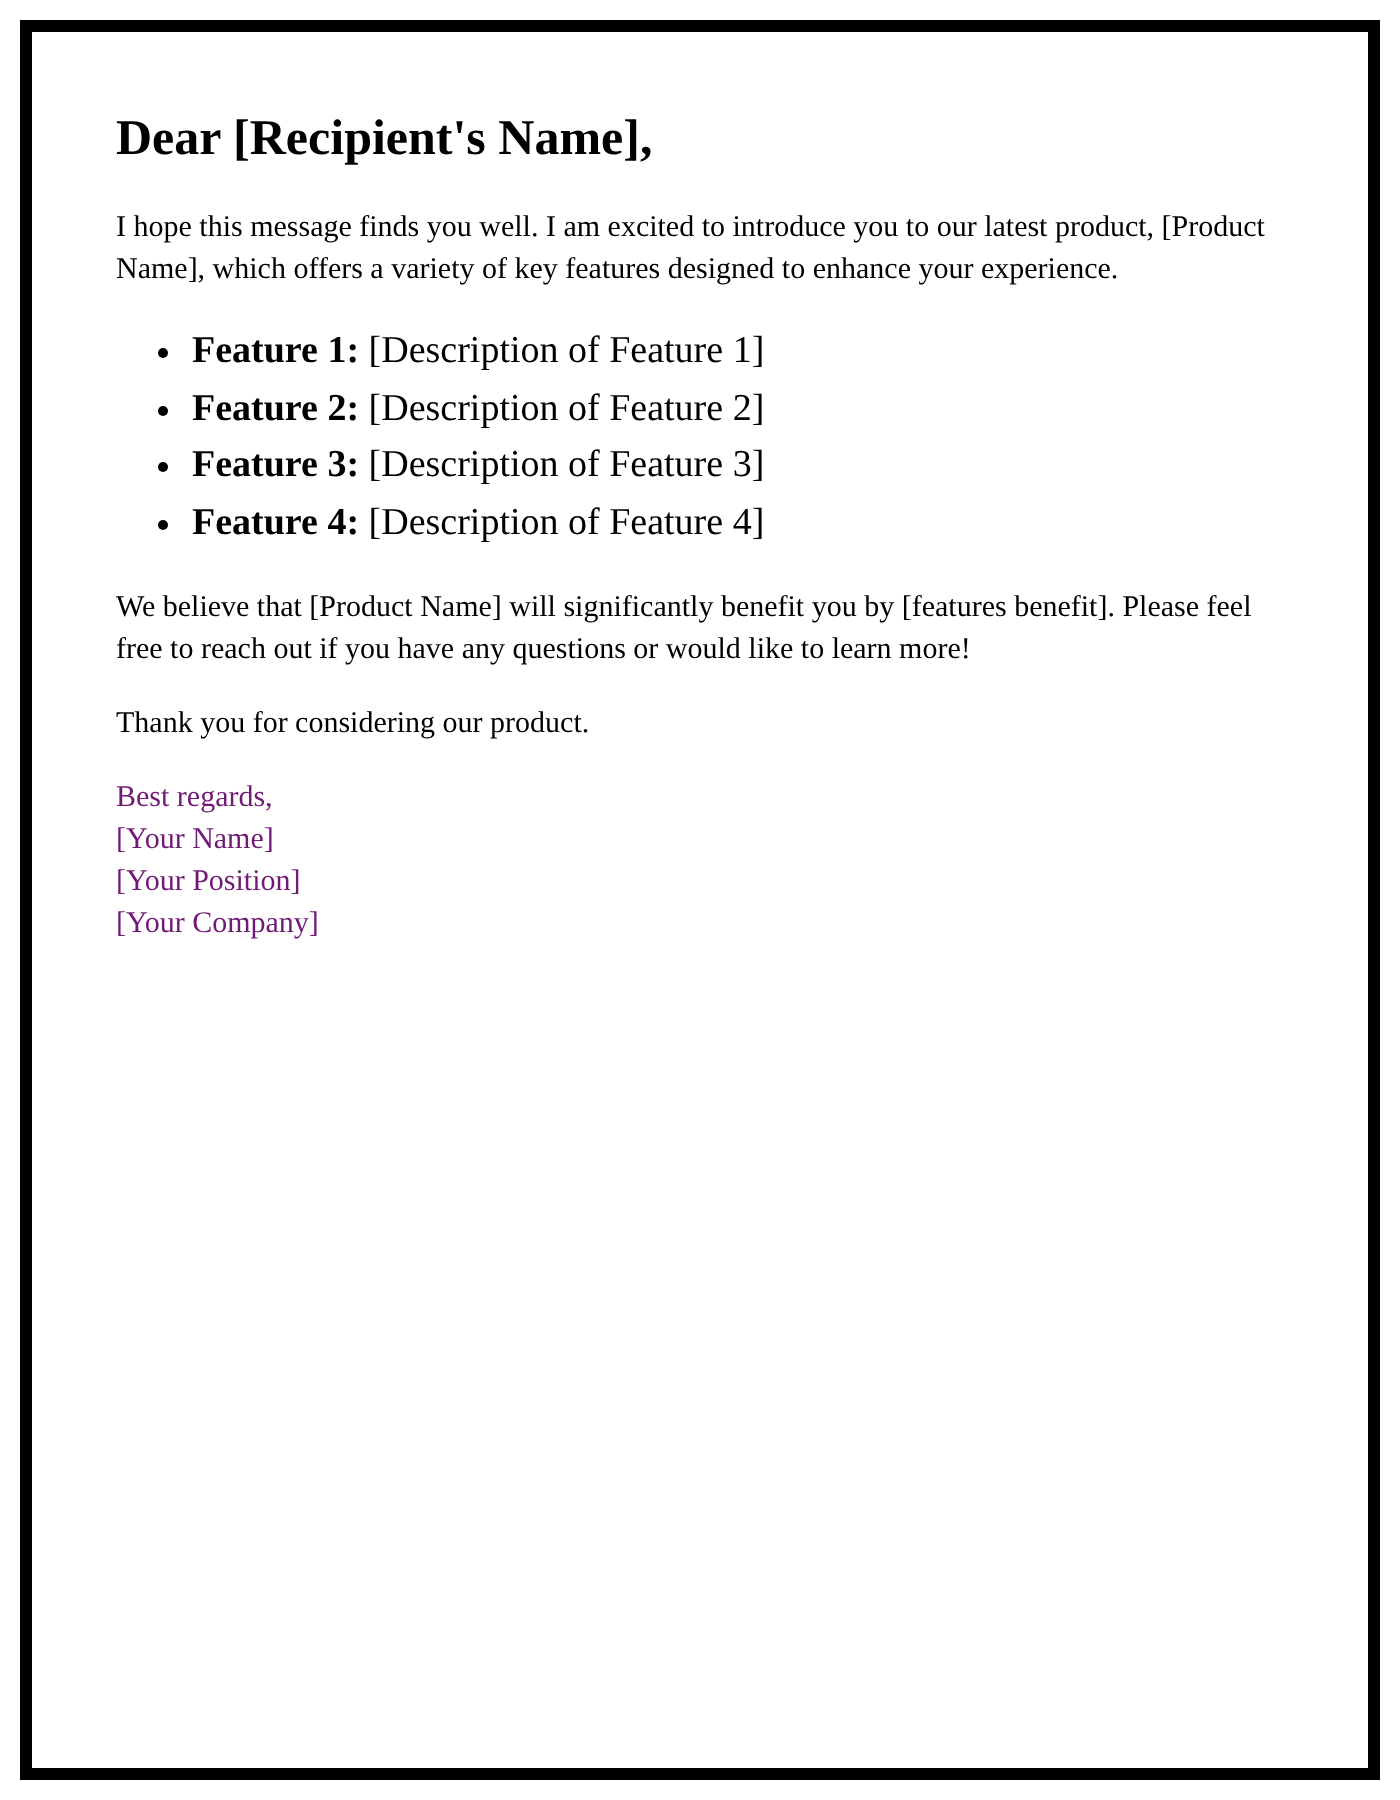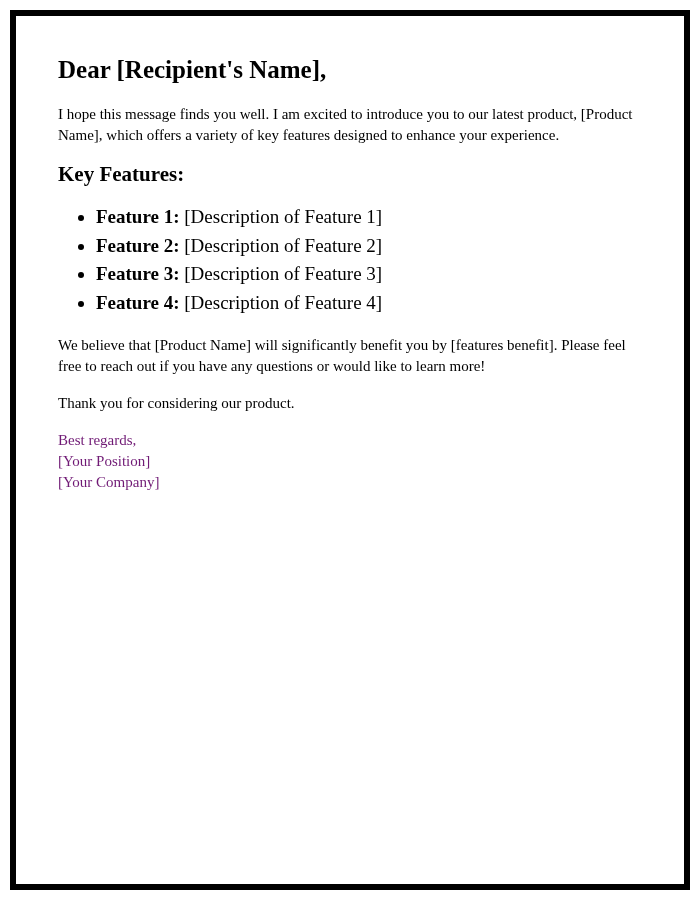--- a/index.html
+++ b/index.html
@@ -63,21 +63,20 @@
   </style>
 </head>
 <body>
 
 <div class="page">
 
   <h1>Dear [Recipient's Name],</h1>
 
   <p>I hope this message finds you well. I am excited to introduce you to our latest product, [Product Name], which offers a variety of key features designed to enhance your experience.</p>
 
-  <h2>Key Features:</h2>
 
   <ul>
     <li>
       <span class="feature-label">Feature 1:</span><span> [Description of Feature 1]</span>
     </li>
     <li>
       <span class="feature-label">Feature 2:</span><span> [Description of Feature 2]</span>
     </li>
     <li>
       <span class="feature-label">Feature 3:</span><span> [Description of Feature 3]</span>
@@ -86,17 +85,18 @@
       <span class="feature-label">Feature 4:</span><span> [Description of Feature 4]</span>
     </li>
   </ul>
 
   <p>We believe that [Product Name] will significantly benefit you by [features benefit]. Please feel free to reach out if you have any questions or would like to learn more!</p>
 
   <p>Thank you for considering our product.</p>
 
   <div class="closing">
     <div>Best regards,</div>
+    <div>[Your Name]</div>
     <div>[Your Position]</div>
     <div>[Your Company]</div>
   </div>
 
 </div>
 
 </body></html>

